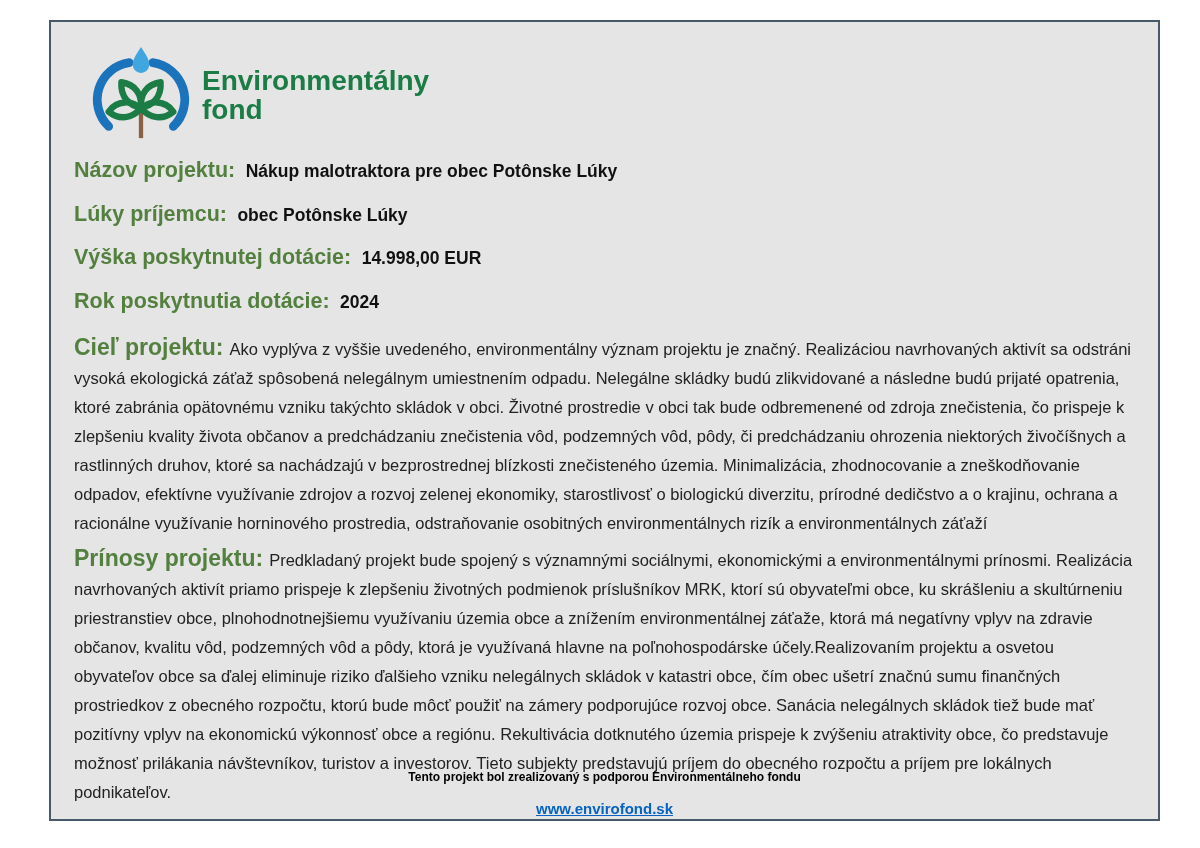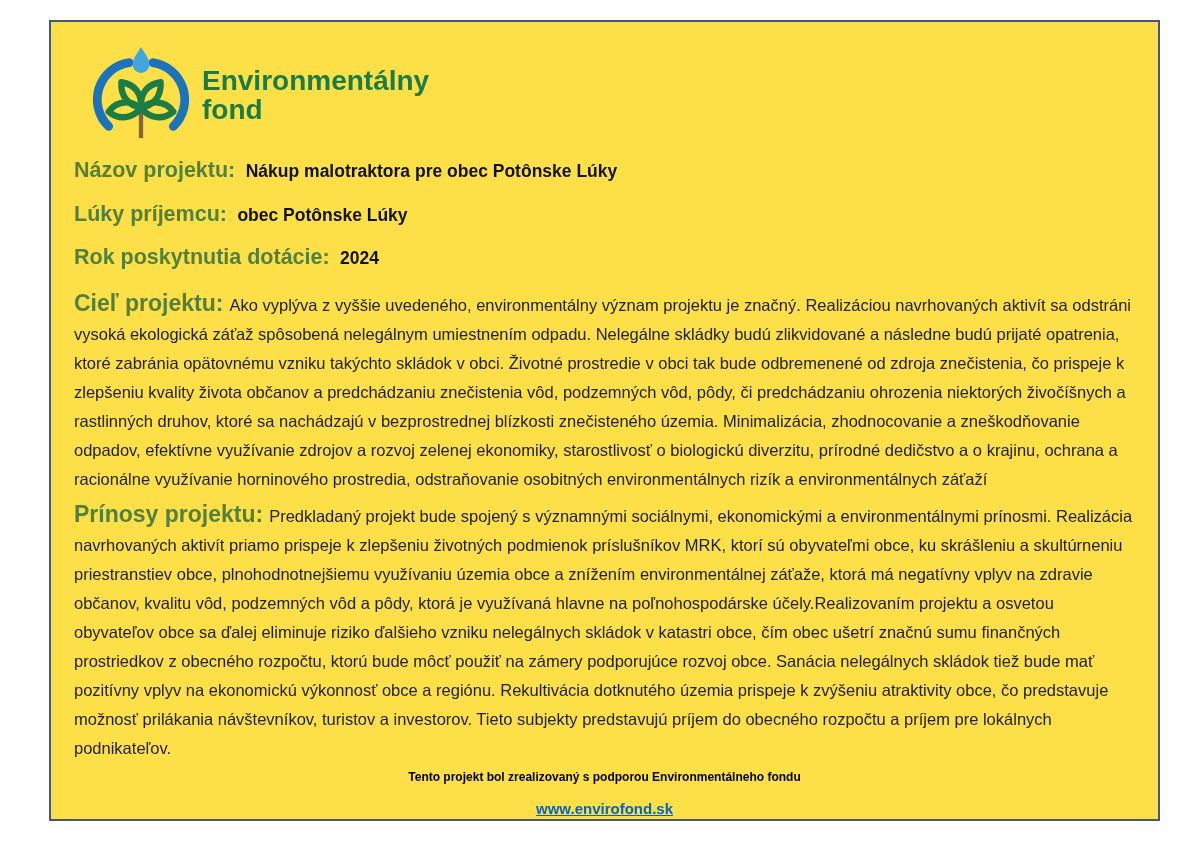--- a/index.html
+++ b/index.html
@@ -3,21 +3,21 @@
 <meta charset="utf-8">
 <style>
   html,body{margin:0;padding:0;}
   body{
     width:1200px;height:848px;background:#ffffff;position:relative;
     font-family:"Liberation Sans", sans-serif;color:#1a1a1a;
     -webkit-font-smoothing:antialiased;
   }
   .page-frame{
     position:absolute;left:49px;top:20px;width:1111px;height:801px;
-    border:2px solid #47596a;box-sizing:border-box;background:#fde047;
+    border:2px solid #47596a;box-sizing:border-box;background:#e5e5e5;
   }
   .content{padding:0 22px 0 23px;}
 
   
   .logo-row{display:flex;align-items:center;gap:10px;margin:24px 0 0 16px;}
   .logo-icon{width:102px;height:98px;flex:0 0 auto;}
   .logo-text{
     color:#1c7c46;font-weight:bold;font-size:28px;line-height:1.04;
     letter-spacing:0px;
   }
@@ -69,20 +69,24 @@
     <div class="fields">
       <div class="field-row">
         <span class="field-label">Názov projektu:</span>
         <span class="field-value">Nákup malotraktora pre obec Potônske Lúky</span>
       </div>
       <div class="field-row">
         <span class="field-label">Lúky príjemcu:</span>
         <span class="field-value">obec Potônske Lúky</span>
       </div>
       <div class="field-row">
+        <span class="field-label">Výška poskytnutej dotácie:</span>
+        <span class="field-value">14.998,00 EUR</span>
+      </div>
+      <div class="field-row">
         <span class="field-label">Rok poskytnutia dotácie:</span>
         <span class="field-value">2024</span>
       </div>
     </div>
 
     <div class="section">
       <p>
         <span class="sec-label">Cieľ projektu:</span><span>Ako vyplýva z vyššie uvedeného, environmentálny význam projektu je značný. Realizáciou navrhovaných aktivít sa odstráni vysoká ekologická záťaž spôsobená nelegálnym umiestnením odpadu. Nelegálne skládky budú zlikvidované a následne budú prijaté opatrenia, ktoré zabránia opätovnému vzniku takýchto skládok v obci. Životné prostredie v obci tak bude odbremenené od zdroja znečistenia, čo prispeje k zlepšeniu kvality života občanov a predchádzaniu znečistenia vôd, podzemných vôd, pôdy, či predchádzaniu ohrozenia niektorých živočíšnych a rastlinných druhov, ktoré sa nachádzajú v bezprostrednej blízkosti znečisteného územia. Minimalizácia, zhodnocovanie a zneškodňovanie odpadov, efektívne využívanie zdrojov a rozvoj zelenej ekonomiky, starostlivosť o biologickú diverzitu, prírodné dedičstvo a o krajinu, ochrana a racionálne využívanie horninového prostredia, odstraňovanie osobitných environmentálnych rizík a environmentálnych záťaží</span>
       </p>
     </div>

